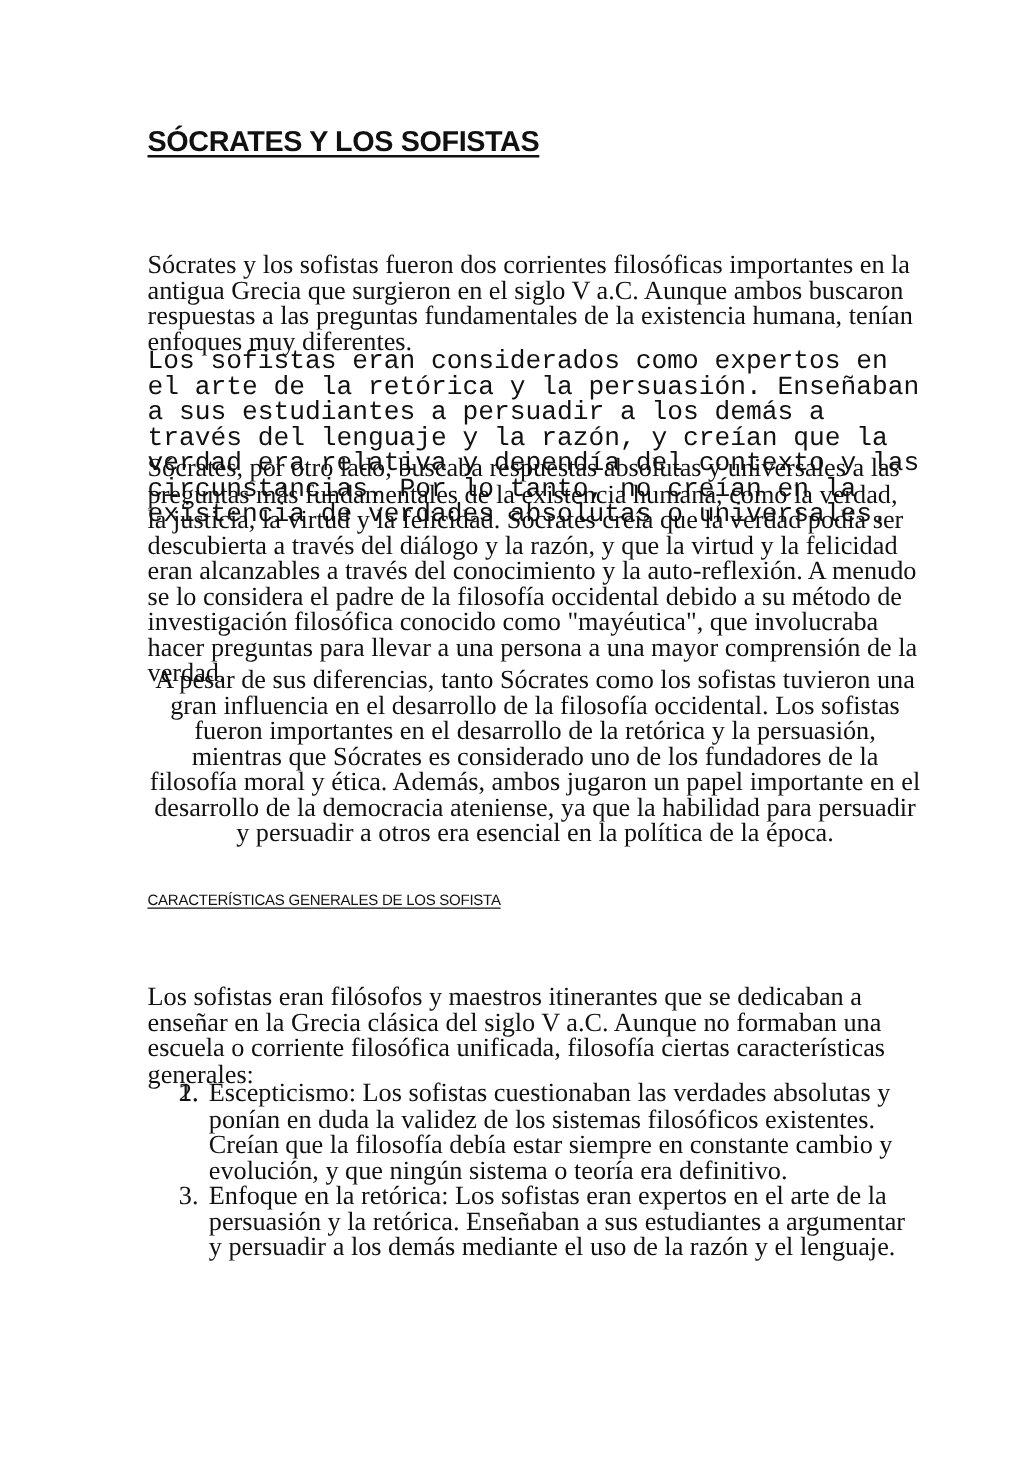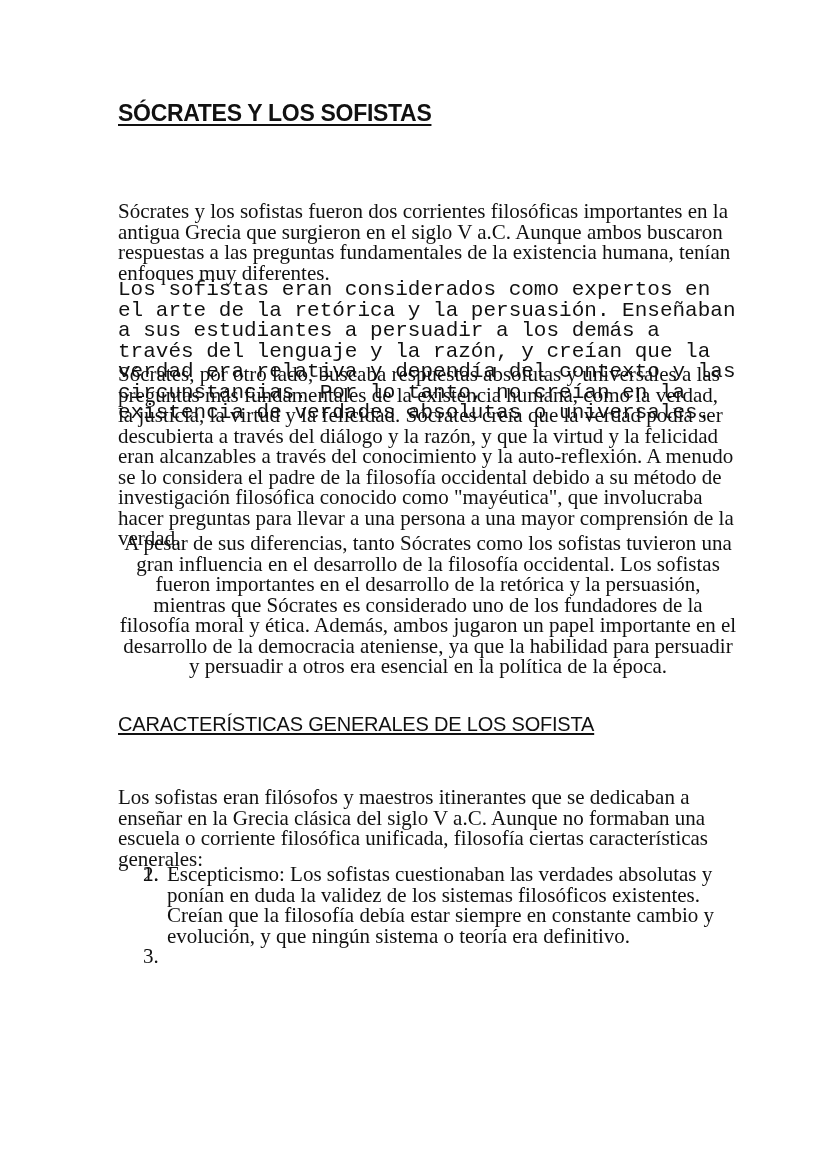--- a/index.html
+++ b/index.html
@@ -17,21 +17,21 @@
       font-size: 21px; line-height: 20.5px; color: #111;
     }
     .para { position: absolute; left: 118px; width: 620px; margin: 0; }
     .p1 { top: 201px; }
     .p2 { top: 280px; font-family: Liberation Mono, monospace; }
     .p3 { top: 364px; }
     .p4 { top: 533px; text-align: center; }
     .subtitle {
       position: absolute; left: 118px; top: 713px; margin: 0;
       font-family: "Liberation Sans", "DejaVu Sans", sans-serif;
-      font-size: 20px; font-weight: normal; text-decoration: underline;
+      font-size: 12px; font-weight: normal; text-decoration: underline;
       text-underline-offset: 2px; color: #111; letter-spacing: -0.2px;
     }
     .p5 { top: 787px; }
     .list { position: absolute; left: 118px; top: 864px; width: 620px; margin: 0; padding: 0; list-style: none; }
     .list li { position: relative; padding-left: 49px; margin: 0; }
     .list .num { position: absolute; left: 25px; top: 0; }
   </style>
 </head>
 <body>
 
@@ -50,15 +50,16 @@
   <ol class="list body-text">
     <li>
       <span class="num">1.</span>
     </li>
     <li>
       <span class="num">2.</span>
       <span>Escepticismo: Los sofistas cuestionaban las verdades absolutas y ponían en duda la validez de los sistemas filosóficos existentes. Creían que la filosofía debía estar siempre en constante cambio y evolución, y que ningún sistema o teoría era definitivo.</span>
     </li>
     <li>
       <span class="num">3.</span>
+      <span>Enfoque en la retórica: Los sofistas eran expertos en el arte de la persuasión y la retórica. Enseñaban a sus estudiantes a argumentar y persuadir a los demás mediante el uso de la razón y el lenguaje.</span>
     </li>
   </ol>
 </div>
 
 </body></html>

